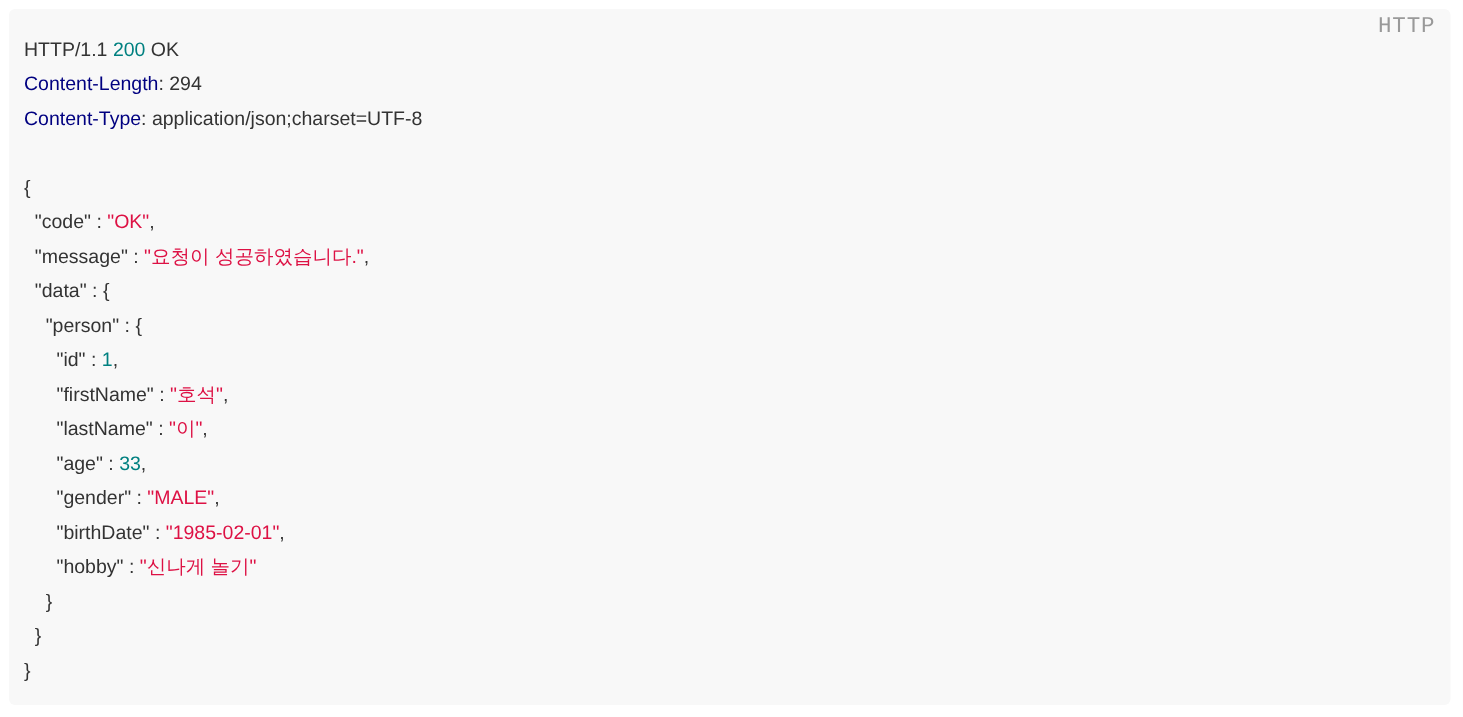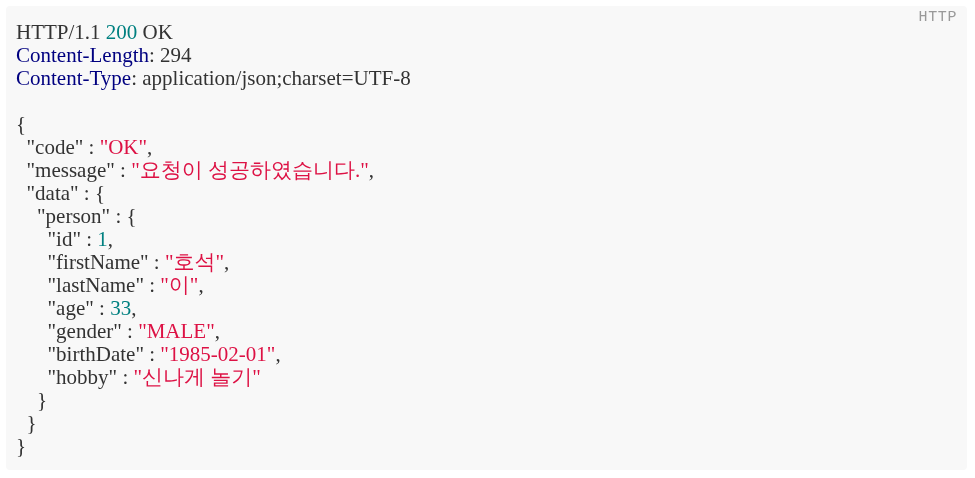--- a/index.html
+++ b/index.html
@@ -27,22 +27,22 @@
     font-size: 15px;
     line-height: 14px;
     letter-spacing: 0.6px;
     color: var(--tok-label, #999999);
     text-transform: uppercase;
     user-select: none;
   }
   pre.code-content {
     margin: 0;
     padding: 15px 14px 12px 10px;
-    font-family: Liberation Serif, serif;
-    font-size: 21px;
+    font-family: Liberation Sans, sans-serif;
+    font-size: 13px;
     line-height: 23px;
     color: var(--tok-plain, #333333);
     white-space: pre;
     overflow: hidden;
   }
   .code-line { min-height: 23px; }
   .tok-plain     { color: var(--tok-plain, #333333); }
   .tok-attribute { color: var(--tok-attribute, #000080); text-align: center; }
   .tok-number    { color: var(--tok-number, #008080); }
   .tok-string    { color: var(--tok-string, #dd1144); }

